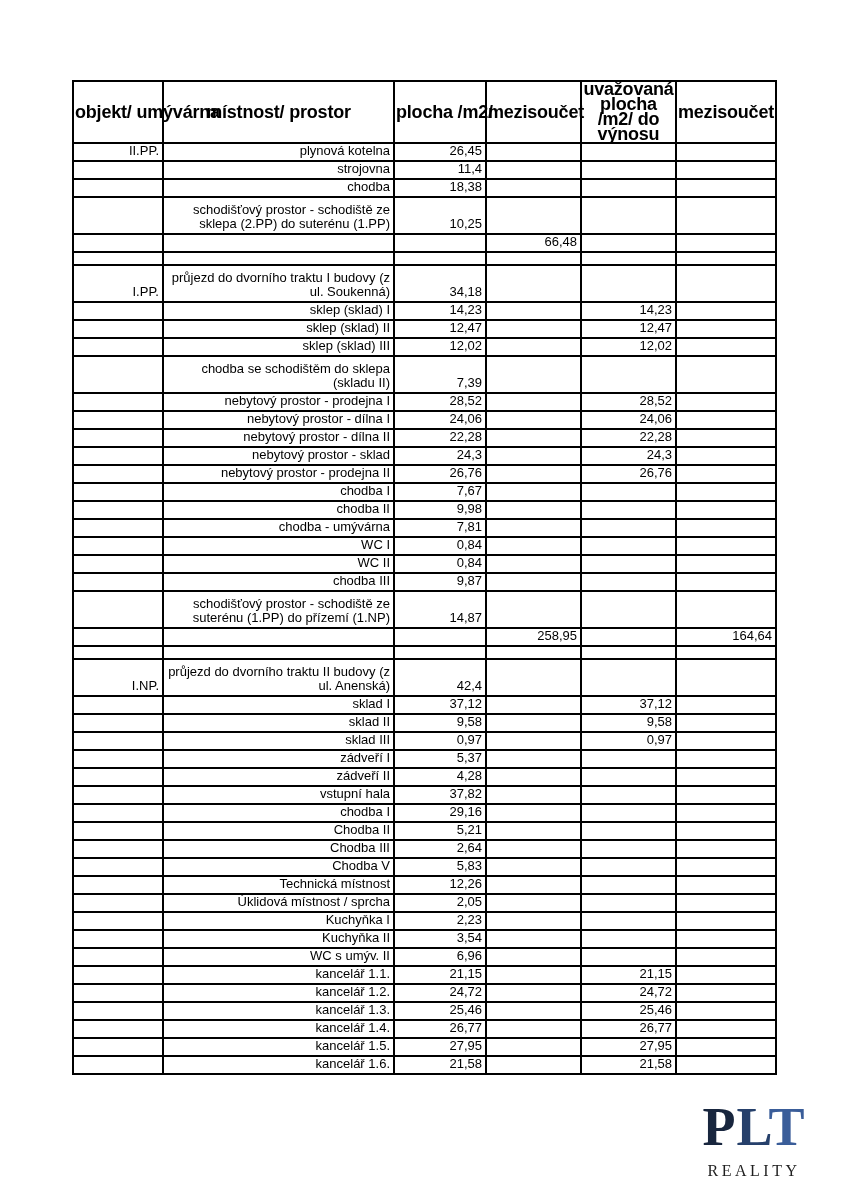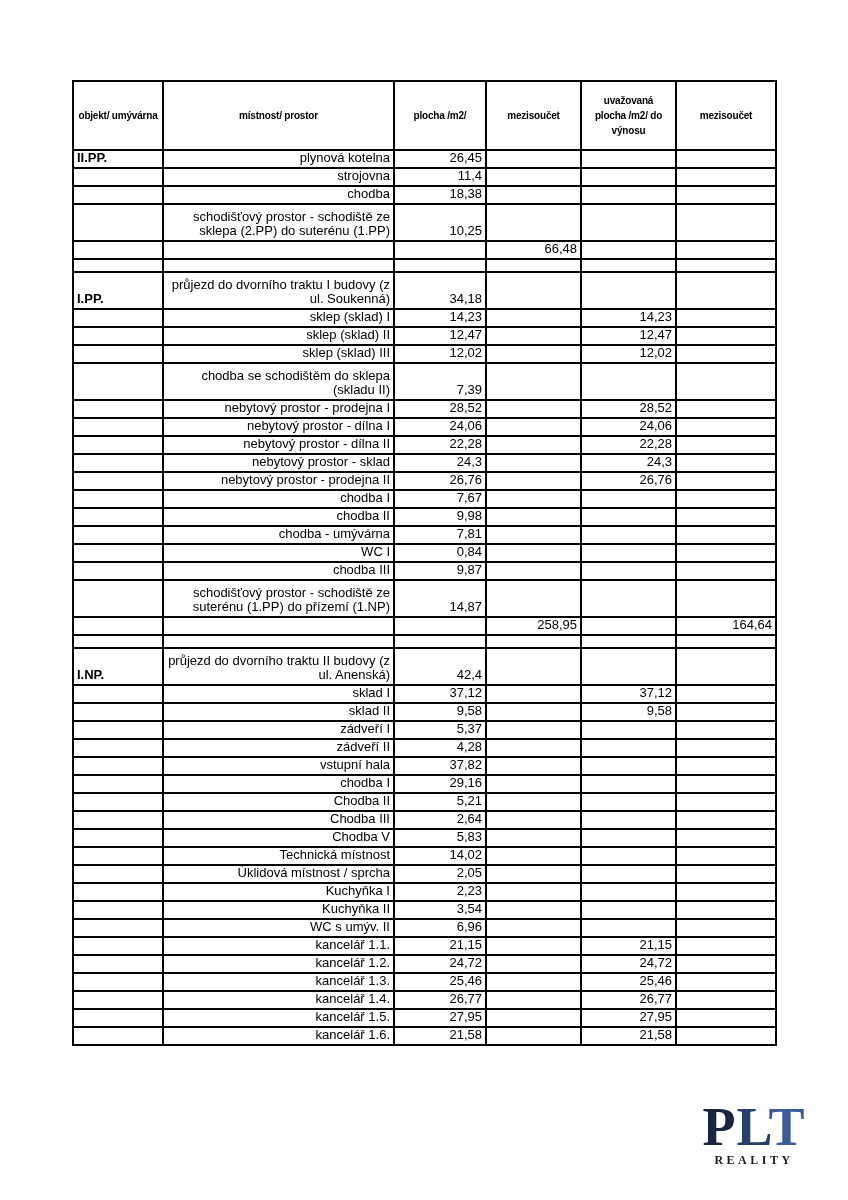--- a/index.html
+++ b/index.html
@@ -19,44 +19,44 @@
     border-collapse: collapse;
     table-layout: fixed;
   }
   .area-table td, .area-table th {
     border: 2px solid #000;
     overflow: visible;
   }
   .area-table thead tr { height: 62px; }
   .area-table th {
     font-weight: bold;
-    font-size: 10px;
+    font-size: 18px;
     letter-spacing: -0.2px;
     text-align: center;
     vertical-align: middle;
     white-space: nowrap;
     line-height: 15px;
-    padding: 11px 1px;
+    padding: 0 1px;
   }
   .area-table th.wrap { white-space: pre-line; }
 
   .area-table td {
     font-size: 13px;
     line-height: 14px;
     vertical-align: bottom;
     padding: 0 3px 2px 3px;
   }
   .area-table tbody tr { height: 18px; }
   .area-table tr.tall { height: 37px; }
   .area-table tr.gap  { height: 13px; }
   .area-table tr.section { height: 16px; }
 
   .c-num  { text-align: right; }
   .c-room { text-align: right; }
-  .c-floor{ text-align: left; font-weight: bold; }
+  .c-floor{ text-align: right; }
 
   .section td { font-weight: bold; }
   .section-title {
     display: inline-block;
     white-space: nowrap;
     font-size: 12.5px;
     font-weight: bold;
     text-decoration: underline;
     text-decoration-thickness: 1.5px;
     text-underline-offset: 2px;
@@ -71,25 +71,24 @@
     font-family: "Liberation Serif", serif;
     user-select: none;
   }
   .logo-plt {
     font-size: 54px;
     line-height: 50px;
     letter-spacing: 1px;
     font-weight: bold;
   }
   .logo-reality {
-    font-size: 12px;
+    font-size: 16px;
     letter-spacing: 3.5px;
     line-height: 14px;
-    margin-top: 1px;
-    font-weight: bold;
+    margin-top: 12px;
   }
 </style>
 </head>
 <body>
 
 <div class="sheet">
 
   <table class="area-table">
     <colgroup>
       <col style="width:90px">
@@ -268,20 +267,28 @@
         <tr>
           <td class="c-floor"></td>
           <td class="c-room">WC I</td>
           <td class="c-num">0,84</td>
           <td class="c-num"></td>
           <td class="c-num"></td>
           <td class="c-num"></td>
         </tr>
         <tr>
           <td class="c-floor"></td>
+          <td class="c-room">WC II</td>
+          <td class="c-num">0,84</td>
+          <td class="c-num"></td>
+          <td class="c-num"></td>
+          <td class="c-num"></td>
+        </tr>
+        <tr>
+          <td class="c-floor"></td>
           <td class="c-room">chodba III</td>
           <td class="c-num">9,87</td>
           <td class="c-num"></td>
           <td class="c-num"></td>
           <td class="c-num"></td>
         </tr>
         <tr class="tall">
           <td class="c-floor"></td>
           <td class="c-room">schodišťový prostor - schodiště ze suterénu (1.PP) do přízemí (1.NP)</td>
           <td class="c-num">14,87</td>
@@ -324,20 +331,28 @@
         <tr>
           <td class="c-floor"></td>
           <td class="c-room">sklad II</td>
           <td class="c-num">9,58</td>
           <td class="c-num"></td>
           <td class="c-num">9,58</td>
           <td class="c-num"></td>
         </tr>
         <tr>
           <td class="c-floor"></td>
+          <td class="c-room">sklad III</td>
+          <td class="c-num">0,97</td>
+          <td class="c-num"></td>
+          <td class="c-num">0,97</td>
+          <td class="c-num"></td>
+        </tr>
+        <tr>
+          <td class="c-floor"></td>
           <td class="c-room">zádveří I</td>
           <td class="c-num">5,37</td>
           <td class="c-num"></td>
           <td class="c-num"></td>
           <td class="c-num"></td>
         </tr>
         <tr>
           <td class="c-floor"></td>
           <td class="c-room">zádveří II</td>
           <td class="c-num">4,28</td>
@@ -381,21 +396,21 @@
           <td class="c-floor"></td>
           <td class="c-room">Chodba V</td>
           <td class="c-num">5,83</td>
           <td class="c-num"></td>
           <td class="c-num"></td>
           <td class="c-num"></td>
         </tr>
         <tr>
           <td class="c-floor"></td>
           <td class="c-room">Technická místnost</td>
-          <td class="c-num">14,02</td>
+          <td class="c-num">12,26</td>
           <td class="c-num"></td>
           <td class="c-num"></td>
           <td class="c-num"></td>
         </tr>
         <tr>
           <td class="c-floor"></td>
           <td class="c-room">Úklidová místnost / sprcha</td>
           <td class="c-num">2,05</td>
           <td class="c-num"></td>
           <td class="c-num"></td>

